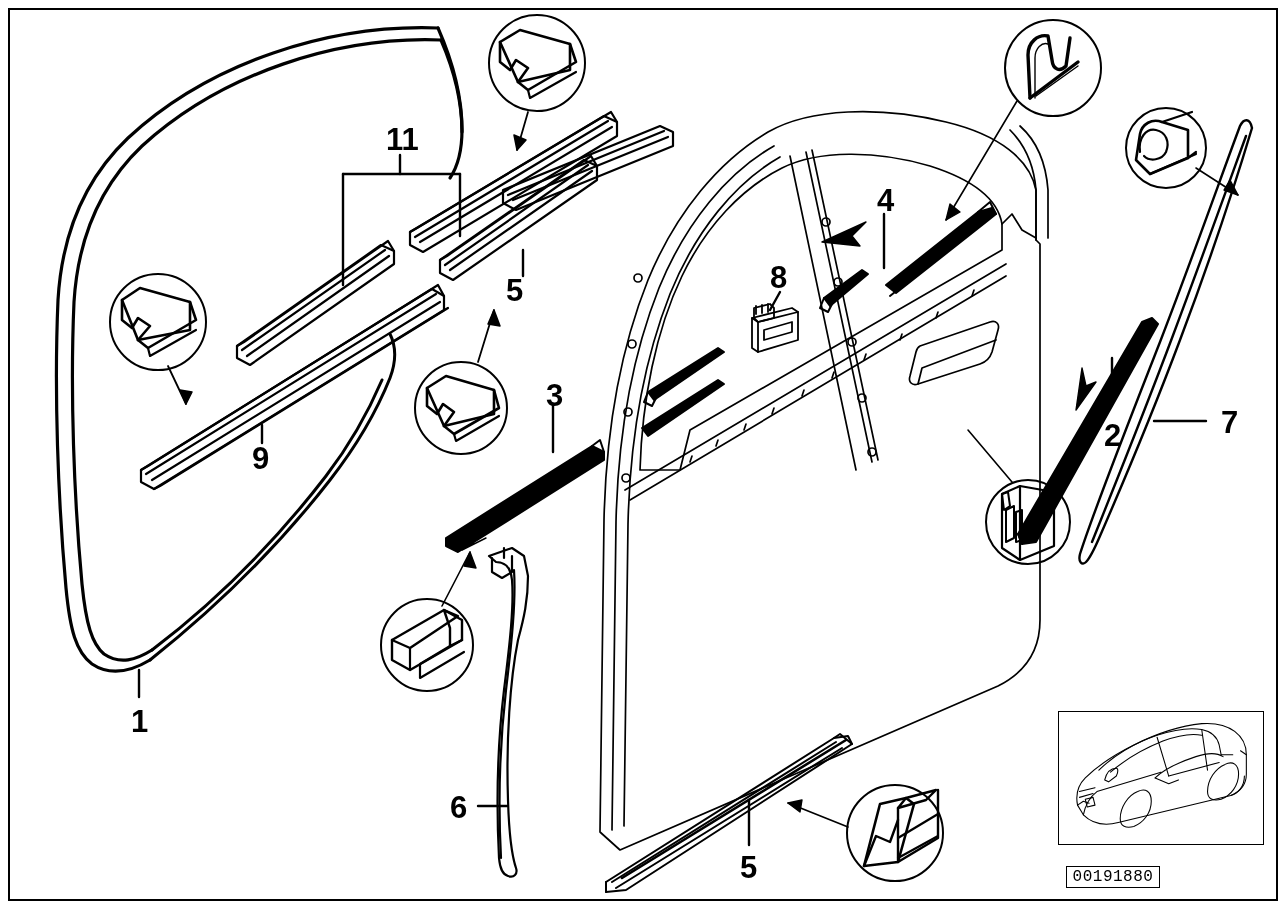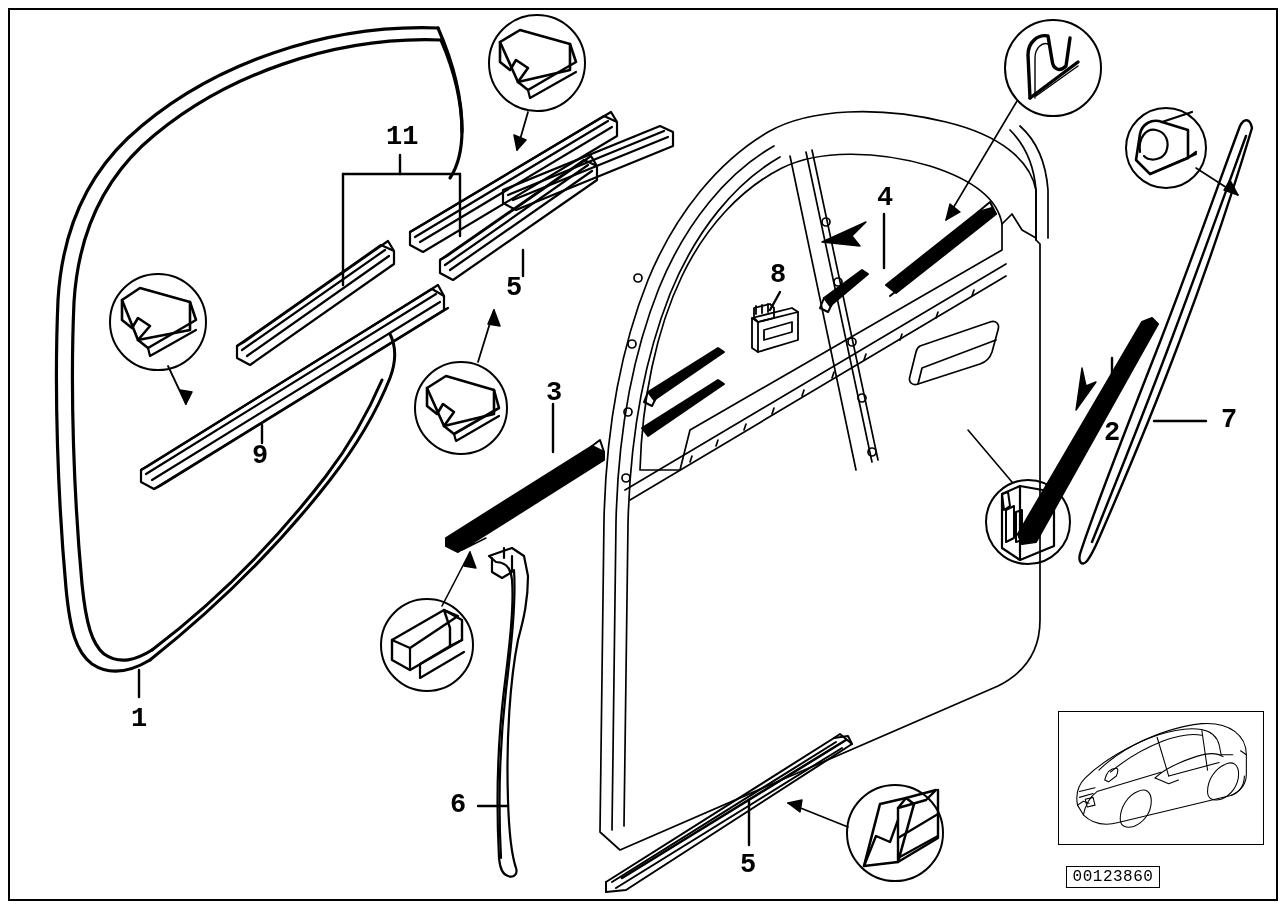--- a/index.html
+++ b/index.html
@@ -1,20 +1,20 @@
 <!DOCTYPE html>
 <html><head>
 <meta charset="utf-8">
 <style>
   html,body{margin:0;padding:0;background:#ffffff;}
   body{font-family:"Liberation Sans",sans-serif;}
   #page{position:relative;width:1287px;height:910px;background:#ffffff;overflow:hidden;}
   #frame{position:absolute;left:8px;top:8px;width:1270px;height:893px;border:2px solid #000;box-sizing:border-box;}
   svg.layer{position:absolute;left:0;top:0;width:1287px;height:910px;}
-  .callout{position:absolute;font-weight:bold;font-size:27px;color:#000;font-family:Liberation Mono, monospace;line-height:1;}
+  .callout{position:absolute;font-weight:bold;font-size:31px;color:#000;font-family:Liberation Sans, sans-serif;line-height:1;}
   #thumbbox{position:absolute;left:1058px;top:711px;width:206px;height:134px;border:1.6px solid #000;box-sizing:border-box;background:#fff;}
   #diagnumbox{position:absolute;left:1066px;top:866px;width:94px;height:22px;border:1.6px solid #000;box-sizing:border-box;background:#fff;
       font-family:"Liberation Mono",monospace;font-size:16px;letter-spacing:0.5px;text-align:center;line-height:20px;color:#000;}
 </style>
 </head>
 <body>
 
 <div id="page">
 
   <div id="frame"></div>
@@ -325,21 +325,21 @@
         <path d="M26,90 L34,88 L36,96 L28,98 Z"></path>
         <path d="M46,70 C48,62 52,58 58,58 C60,58 60,62 58,66 L50,72 Z"></path>
         <path d="M62,110 C62,98 70,86 80,82 C88,78 94,82 94,92 C94,104 86,114 76,118 C68,120 62,118 62,110 Z"></path>
         <path d="M152,82 C152,70 160,58 170,54 C178,50 184,54 184,64 C184,76 176,86 166,90 C158,92 152,90 152,82 Z"></path>
         <path d="M176,86 C184,84 190,76 190,66"></path>
         <path d="M192,44 L186,40"></path>
       </g>
     </svg>
   </div>
 
-  <div id="diagnumbox">00123860</div>
+  <div id="diagnumbox">00191880</div>
 
   <div class="callout" style="left:131px;top:706px;">1</div>
   <div class="callout" style="left:1104px;top:420px;">2</div>
   <div class="callout" style="left:546px;top:380px;">3</div>
   <div class="callout" style="left:877px;top:185px;">4</div>
   <div class="callout" style="left:740px;top:852px;">5</div>
   <div class="callout" style="left:450px;top:792px;">6</div>
   <div class="callout" style="left:1221px;top:407px;">7</div>
   <div class="callout" style="left:770px;top:262px;">8</div>
   <div class="callout" style="left:252px;top:443px;">9</div>

